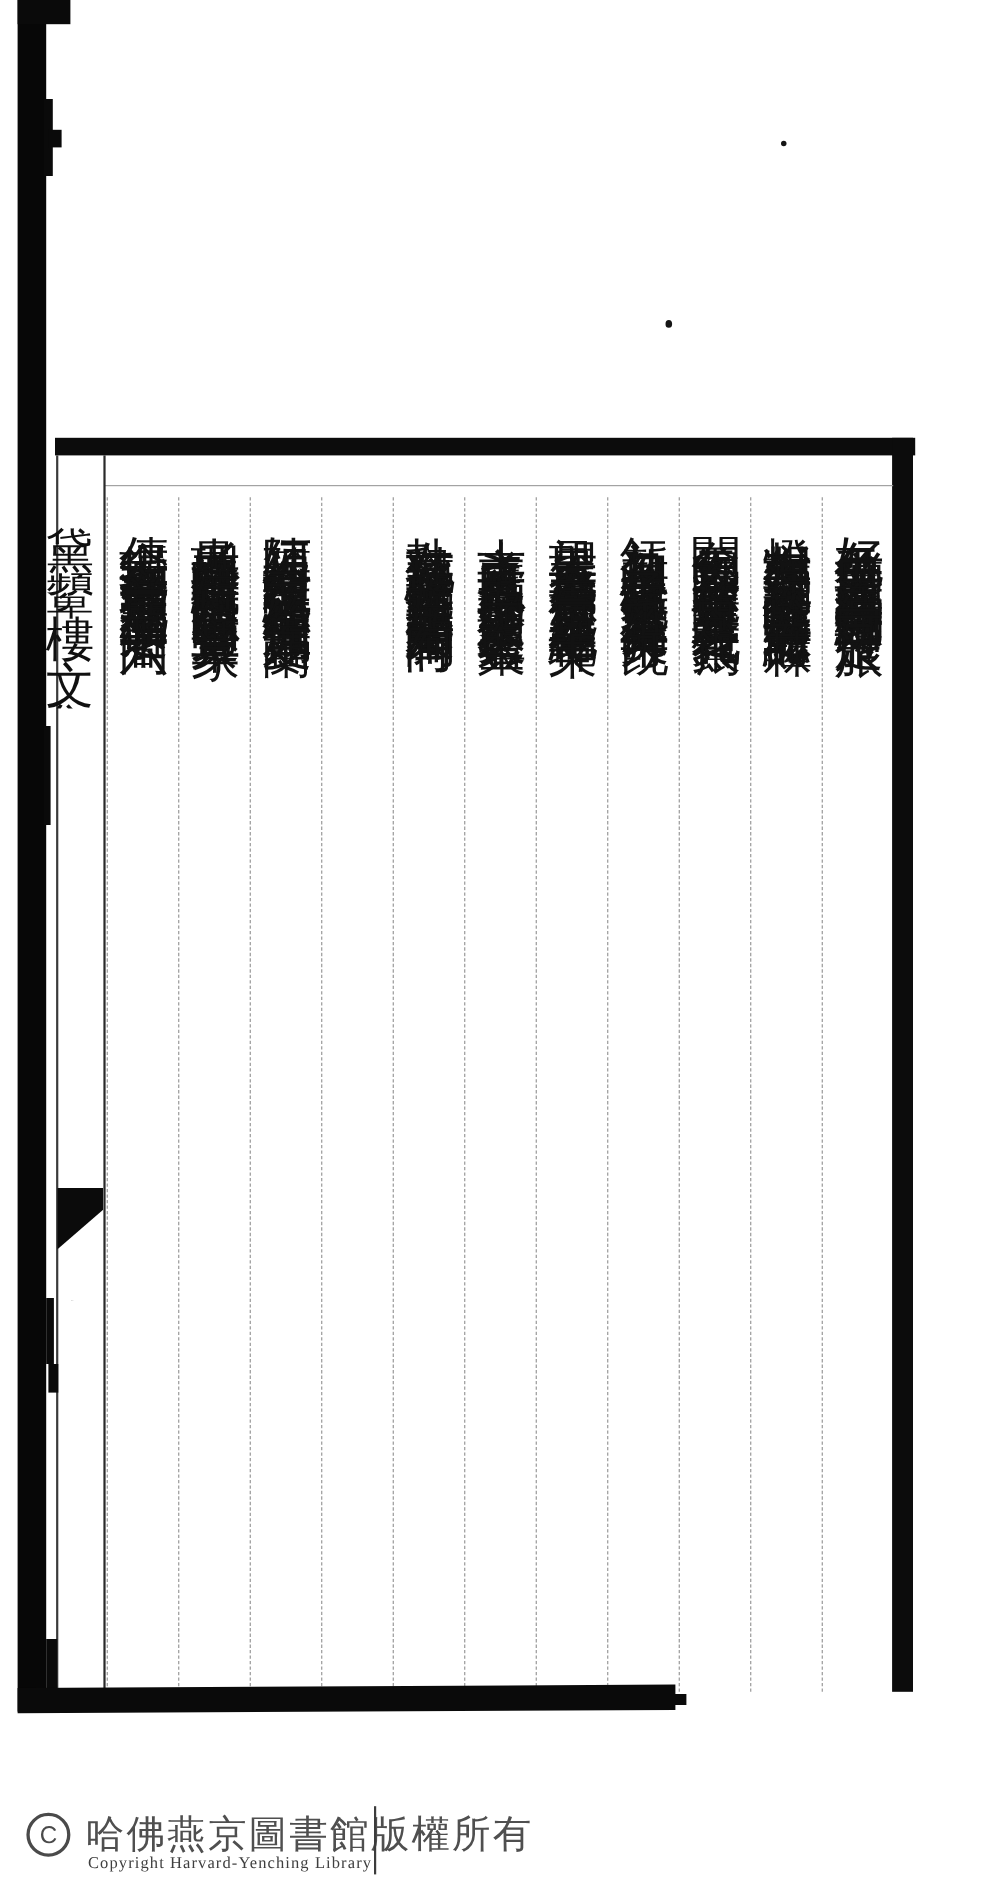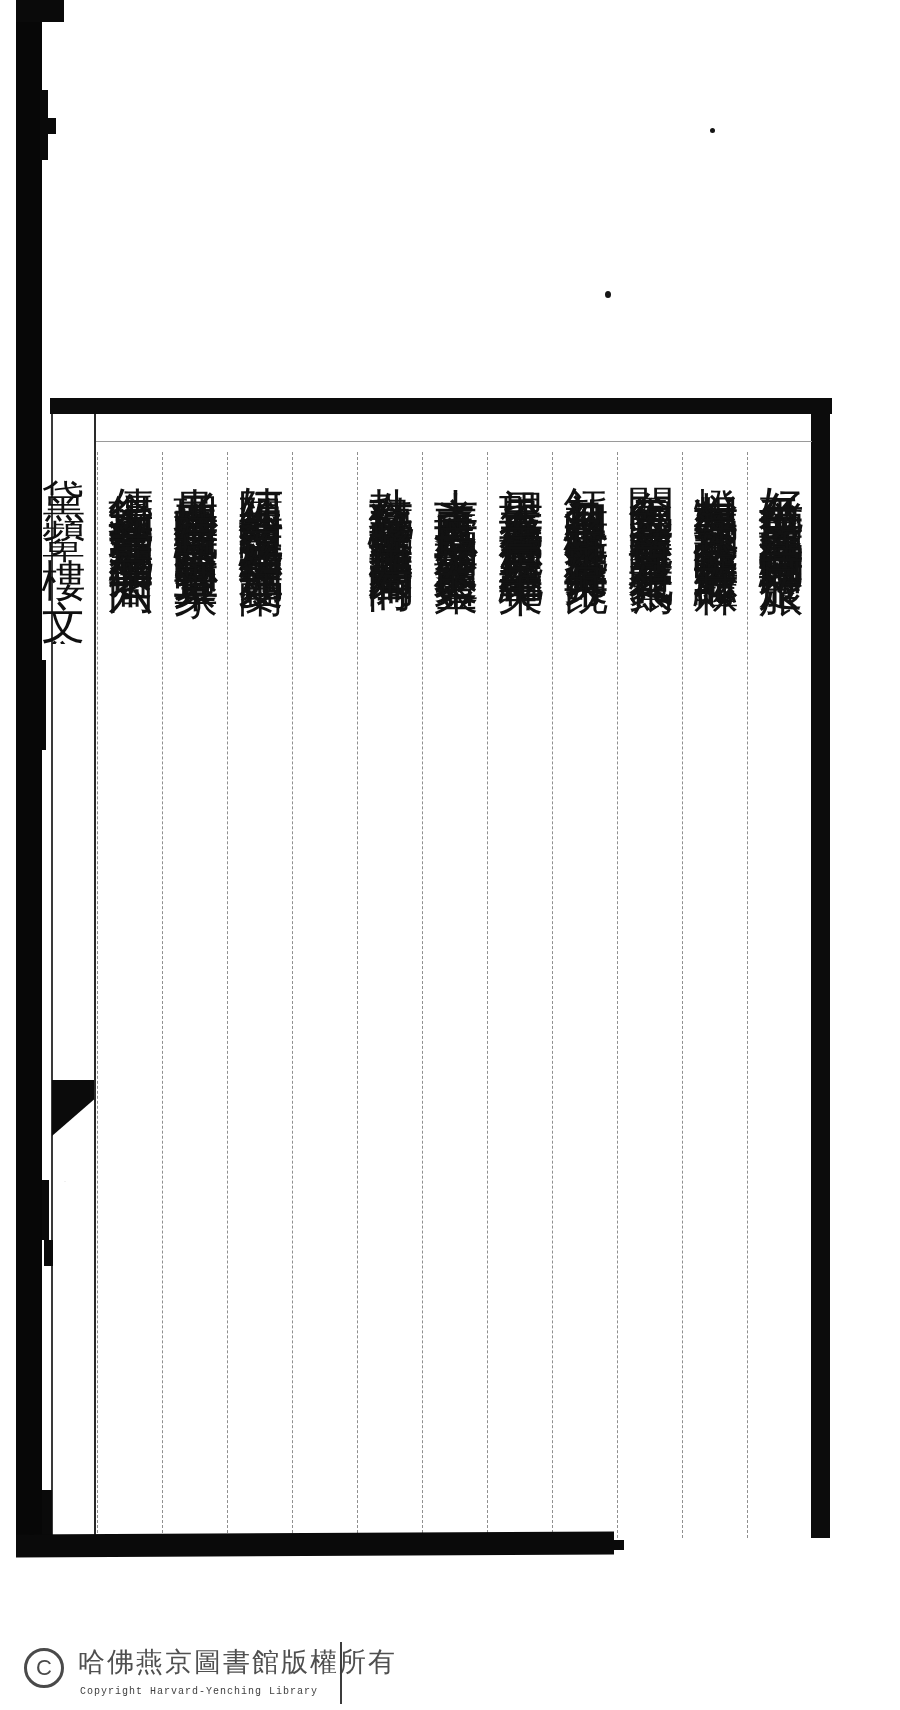--- a/index.html
+++ b/index.html
@@ -30,24 +30,24 @@
                letter-spacing:18px;color:#101010;margin-left:-4px;}
   
   .gutter{position:absolute;left:16px;top:0;width:26px;height:1556px;background:#070707;}
   .bottom-band{position:absolute;left:16px;top:1533px;width:598px;height:23px;background:#0a0a0a;
                transform:skewY(-0.3deg);}
   
   .stamp{position:absolute;left:22px;top:1642px;width:340px;color:#4a4a4a;}
   .c-circle{position:absolute;left:2px;top:6px;width:34px;height:34px;border:3px solid #4a4a4a;
             border-radius:50%;text-align:center;line-height:34px;font-size:22px;
             font-family:"Liberation Sans",sans-serif;}
-  .stamp-cn{position:absolute;left:56px;top:2px;font-size:27px;letter-spacing:2px;
+  .stamp-cn{position:absolute;left:56px;top:2px;font-size:35px;letter-spacing:2px;
             color:#4f4f4f;white-space:nowrap;font-family:"Liberation Serif","DejaVu Serif",serif;text-align:center;}
-  .stamp-en{position:absolute;left:58px;top:44px;font-size:10px;letter-spacing:1px;color:#3f3f3f;
-            font-family:Liberation Mono, monospace;white-space:nowrap;}
+  .stamp-en{position:absolute;left:58px;top:44px;font-size:15px;letter-spacing:1px;color:#3f3f3f;
+            font-family:Liberation Serif, serif;white-space:nowrap;}
   .stamp-line{position:absolute;left:318px;top:0px;width:2px;height:62px;background:#3c3c3c;}
 </style>
 </head>
 <body>
 
 <div id="page">
 
   <div class="frame-top"></div>
   <div class="frame-right"></div>
   <div class="thin-h"></div>

